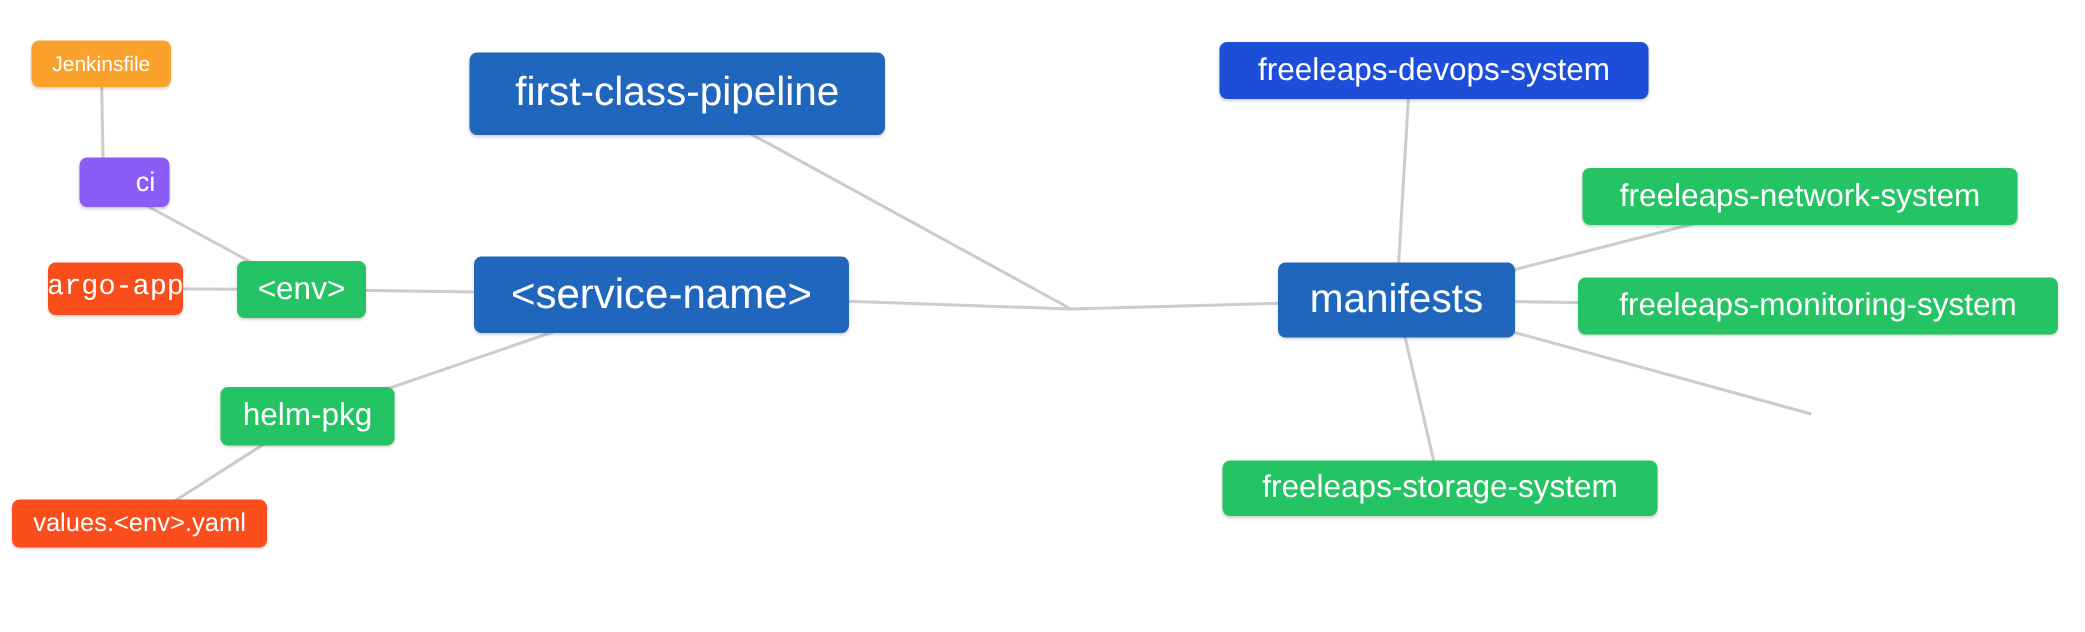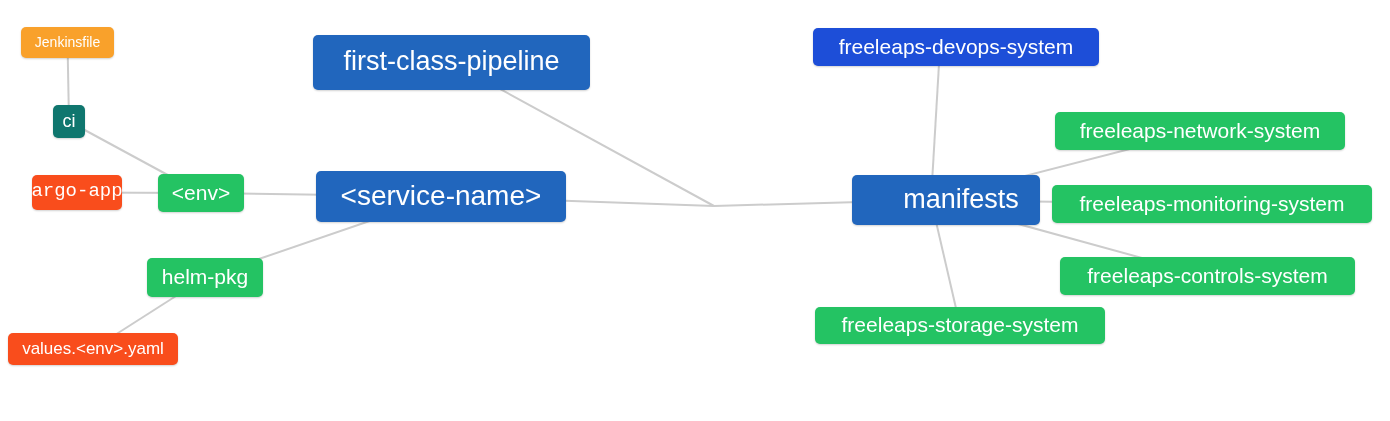--- a/index.html
+++ b/index.html
@@ -56,52 +56,49 @@
       <line x1="714" y1="206" x2="931" y2="200" stroke="#CCCCCC" stroke-width="2"></line>
       <line x1="931" y1="200" x2="940" y2="47" stroke="#CCCCCC" stroke-width="2"></line>
       <line x1="931" y1="200" x2="1200" y2="131" stroke="#CCCCCC" stroke-width="2"></line>
       <line x1="931" y1="200" x2="1212" y2="204" stroke="#CCCCCC" stroke-width="2"></line>
       <line x1="931" y1="200" x2="1207.5" y2="276" stroke="#CCCCCC" stroke-width="2"></line>
       <line x1="931" y1="200" x2="960" y2="325.5" stroke="#CCCCCC" stroke-width="2"></line>
     </svg>
 <div class="node" style="left: 21px; top: 27px; width: 93px; height: 31px; font-size: 14px; background: rgb(249, 161, 43); color: rgb(255, 255, 255); text-align: center;">
       <span>Jenkinsfile</span>
     </div>
-    <div class="node" style="left: 53px; top: 105px; width: 32px; height: 33px; font-size: 18px; background: #0f766e; color: rgb(255, 255, 255);">
+    <div class="node" style="left: 53px; top: 105px; width: 32px; height: 33px; font-size: 18px; background: #8b5cf6; color: rgb(255, 255, 255); padding-left: 28px;">
       <span>ci</span>
     </div>
     <div class="node" style="left: 32px; top: 175px; width: 90px; height: 35px; font-size: 19px; background: rgb(249, 77, 28); color: rgb(255, 255, 255); font-family: Liberation Mono, monospace;">
       <span>argo-app</span>
     </div>
     <div class="node" style="left: 158px; top: 174px; width: 86px; height: 38px; font-size: 21px; background: rgb(36, 195, 99); color: rgb(255, 255, 255);">
       <span>&lt;env&gt;</span>
     </div>
     <div class="node" style="left: 147px; top: 258px; width: 116px; height: 39px; font-size: 21px; background: rgb(36, 195, 99); color: rgb(255, 255, 255);">
       <span>helm-pkg</span>
     </div>
     <div class="node" style="left: 8px; top: 333px; width: 170px; height: 32px; font-size: 17px; background: rgb(249, 77, 28); color: rgb(255, 255, 255);">
       <span>values.&lt;env&gt;.yaml</span>
     </div>
     <div class="node" style="left: 313px; top: 35px; width: 277px; height: 55px; font-size: 27px; background: rgb(33, 102, 189); color: rgb(255, 255, 255);">
       <span>first-class-pipeline</span>
     </div>
     <div class="node" style="left: 316px; top: 171px; width: 250px; height: 51px; font-size: 28px; background: rgb(33, 102, 189); color: rgb(255, 255, 255);">
       <span>&lt;service-name&gt;</span>
     </div>
-    <div class="node" style="left: 852px; top: 175px; width: 158px; height: 50px; font-size: 27px; background: rgb(33, 102, 189); color: rgb(255, 255, 255); padding-left: 30px;">
+    <div class="node" style="left: 852px; top: 175px; width: 158px; height: 50px; font-size: 27px; background: rgb(33, 102, 189); color: rgb(255, 255, 255);">
       <span>manifests</span>
     </div>
     <div class="node" style="left: 797px; top: 28px; width: 286px; height: 38px; font-size: 21px; background: #1d4ed8; color: rgb(255, 255, 255); margin-left: 16px;">
       <span>freeleaps-devops-system</span>
     </div>
     <div class="node" style="left: 1055px; top: 112px; width: 290px; height: 38px; font-size: 21px; background: rgb(36, 195, 99); color: rgb(255, 255, 255);">
       <span>freeleaps-network-system</span>
     </div>
     <div class="node" style="left: 1052px; top: 185px; width: 320px; height: 38px; font-size: 21px; background: rgb(36, 195, 99); color: rgb(255, 255, 255);">
       <span>freeleaps-monitoring-system</span>
     </div>
-    <div class="node" style="left: 1060px; top: 257px; width: 295px; height: 38px; font-size: 21px; background: rgb(36, 195, 99); color: rgb(255, 255, 255);">
-      <span>freeleaps-controls-system</span>
-    </div>
     <div class="node" style="left: 815px; top: 307px; width: 290px; height: 37px; font-size: 21px; background: rgb(36, 195, 99); color: rgb(255, 255, 255); text-align: right;">
       <span>freeleaps-storage-system</span>
     </div>
   </div>
 
 </body></html>

